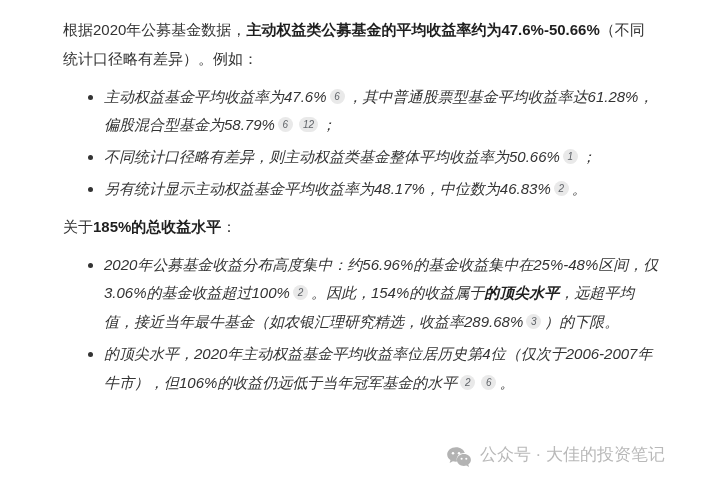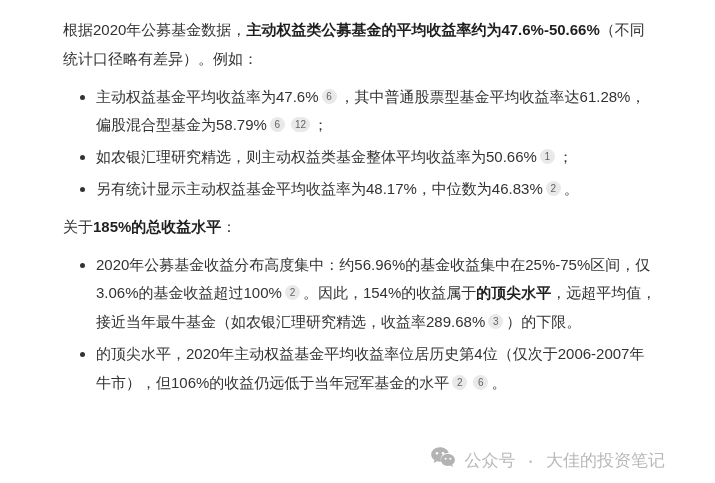--- a/index.html
+++ b/index.html
@@ -16,21 +16,21 @@
   }
   .content {
     padding: 16px 56px 0 63px;
   }
   .para { margin: 0 0 9px 0; }
   ul.blist {
     margin: 0 0 9px 0;
     padding-left: 25px;
     list-style-type: disc;
   }
-  ul.blist li { margin: 0 0 3px 8px; }
+  ul.blist li { margin: 0 0 3px 16px; font-style: italic; }
   .b { font-weight: bold; color: #1f1f1f; text-align: right; }
   .badge {
     display: inline-block;
     min-width: 15px;
     height: 15px;
     line-height: 15px;
     padding: 0 4px;
     margin: 0 3px;
     background: #e9e9e9;
     color: #5f6368;
@@ -39,46 +39,45 @@
     font-weight: 400;
     text-align: center;
     vertical-align: 2px;
     cursor: pointer;
   }
   .watermark {
     position: absolute;
     right: 50px;
     bottom: 13px;
     display: flex;
-    align-items: flex-end;
+    align-items: flex-start;
     gap: 8px;
     color: #b9b9b9;
     font-size: 17px;
     line-height: 1;
     white-space: nowrap;
-    font-family: Liberation Mono, monospace;
   }
   .watermark .icon-wrap { display: inline-flex; }
 </style>
 </head>
 <body>
 
 <div class="content">
   <p class="para"><span>根据2020年公募基金数据，</span><span class="b">主动权益类公募基金的平均收益率约为47.6%-50.66%</span><span>（不同统计口径略有差异）。例如：</span></p>
 
   <ul class="blist">
       <li><span>主动权益基金平均收益率为47.6%</span><span class="badge">6</span><span>，其中普通股票型基金平均收益率达61.28%，偏股混合型基金为58.79%</span><span class="badge">6</span><span class="badge">12</span><span>；</span></li>
-      <li><span>如农银汇理研究精选，则主动权益类基金整体平均收益率为50.66%</span><span class="badge">1</span><span>；</span></li>
+      <li><span>不同统计口径略有差异，则主动权益类基金整体平均收益率为50.66%</span><span class="badge">1</span><span>；</span></li>
       <li><span>另有统计显示主动权益基金平均收益率为48.17%，中位数为46.83%</span><span class="badge">2</span><span>。</span></li>
     </ul>
 
   <p class="para"><span>关于</span><span class="b">185%的总收益水平</span><span>：</span></p>
 
   <ul class="blist">
-      <li><span>2020年公募基金收益分布高度集中：约56.96%的基金收益集中在25%-75%区间，仅3.06%的基金收益超过100%</span><span class="badge">2</span><span>。因此，154%的收益属于</span><span class="b">的顶尖水平</span><span>，远超平均值，接近当年最牛基金（如农银汇理研究精选，收益率289.68%</span><span class="badge">3</span><span>）的下限。</span></li>
+      <li><span>2020年公募基金收益分布高度集中：约56.96%的基金收益集中在25%-48%区间，仅3.06%的基金收益超过100%</span><span class="badge">2</span><span>。因此，154%的收益属于</span><span class="b">的顶尖水平</span><span>，远超平均值，接近当年最牛基金（如农银汇理研究精选，收益率289.68%</span><span class="badge">3</span><span>）的下限。</span></li>
       <li><span>的顶尖水平，2020年主动权益基金平均收益率位居历史第4位（仅次于2006-2007年牛市），但106%的收益仍远低于当年冠军基金的水平</span><span class="badge">2</span><span class="badge">6</span><span>。</span></li>
     </ul>
 
 </div>
 
 <div class="watermark">
   <span class="icon-wrap">
     <svg width="26" height="24" viewBox="0 0 26 24" aria-hidden="true">
       <g fill="#b3b3b3">
         <path d="M10 1.2 C5.1 1.2 1.2 4.4 1.2 8.4 c0 2.3 1.3 4.3 3.3 5.6 l-0.9 2.9 3.3 -1.7 c1 0.3 2 0.5 3.1 0.5 0.4 0 0.8 0 1.2 -0.1 -0.3 -0.7 -0.5 -1.5 -0.5 -2.3 0 -3.6 3.3 -6.4 7.2 -6.4 0.3 0 0.6 0 0.9 0.1 C18 3.8 14.4 1.2 10 1.2 Z"></path>

